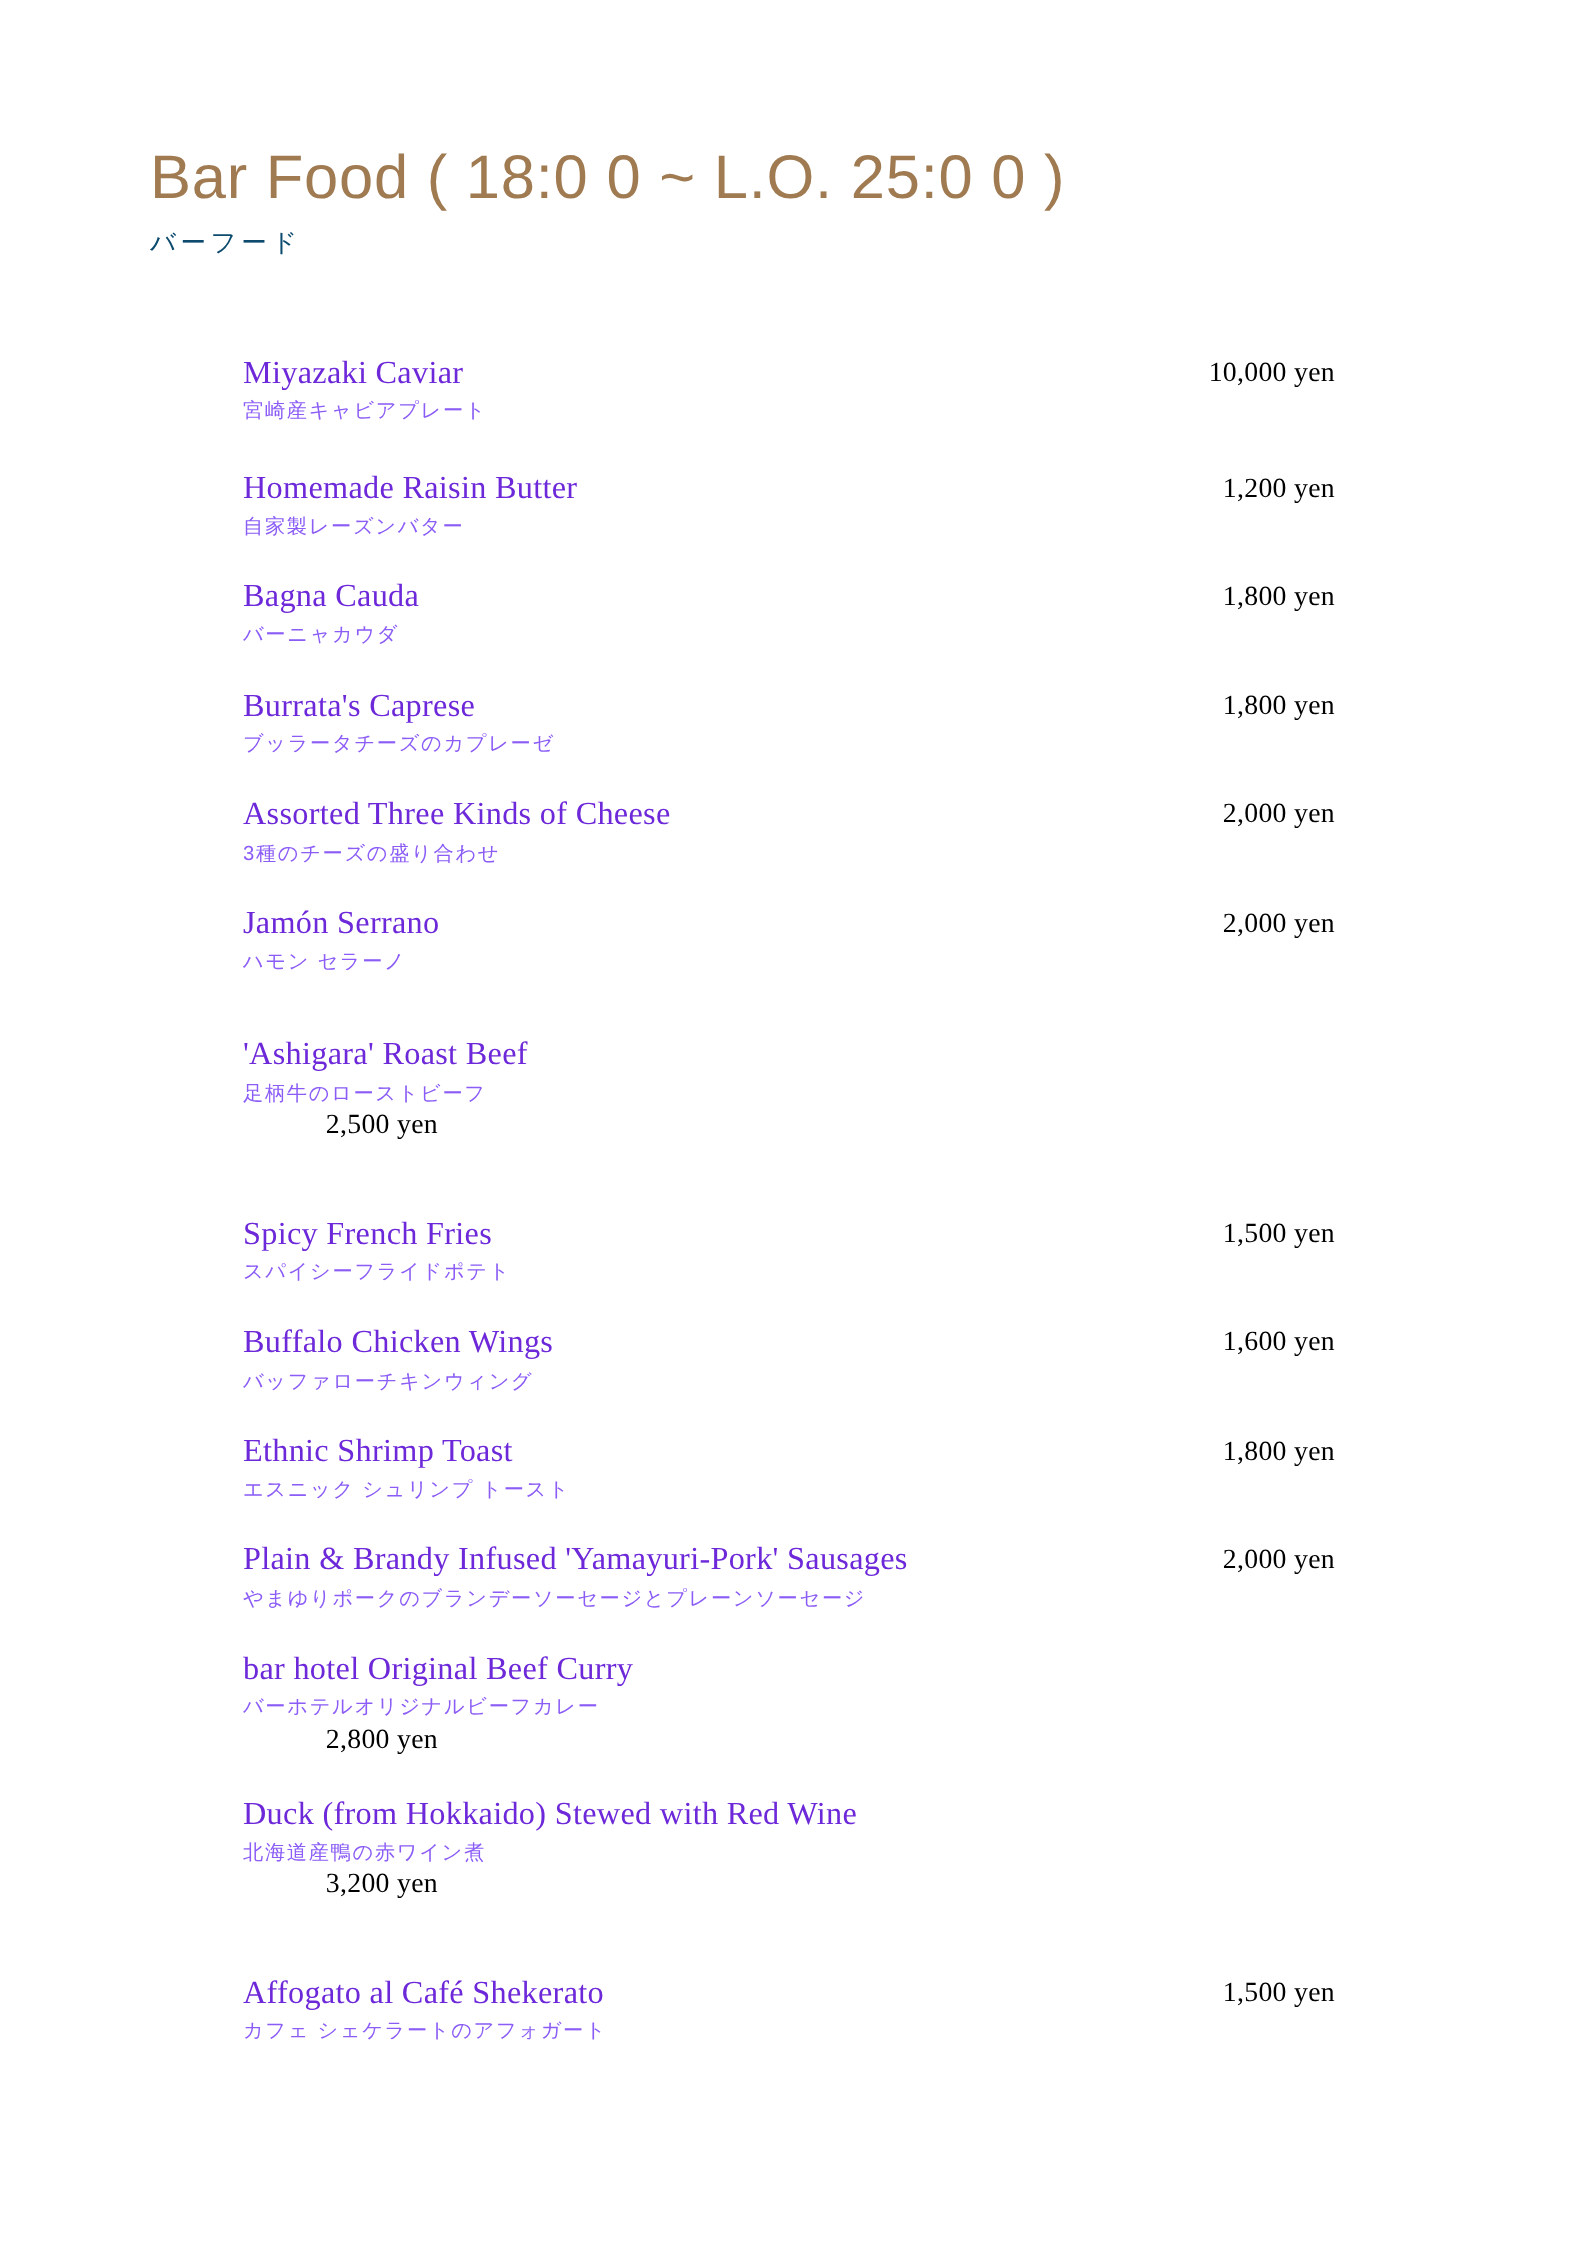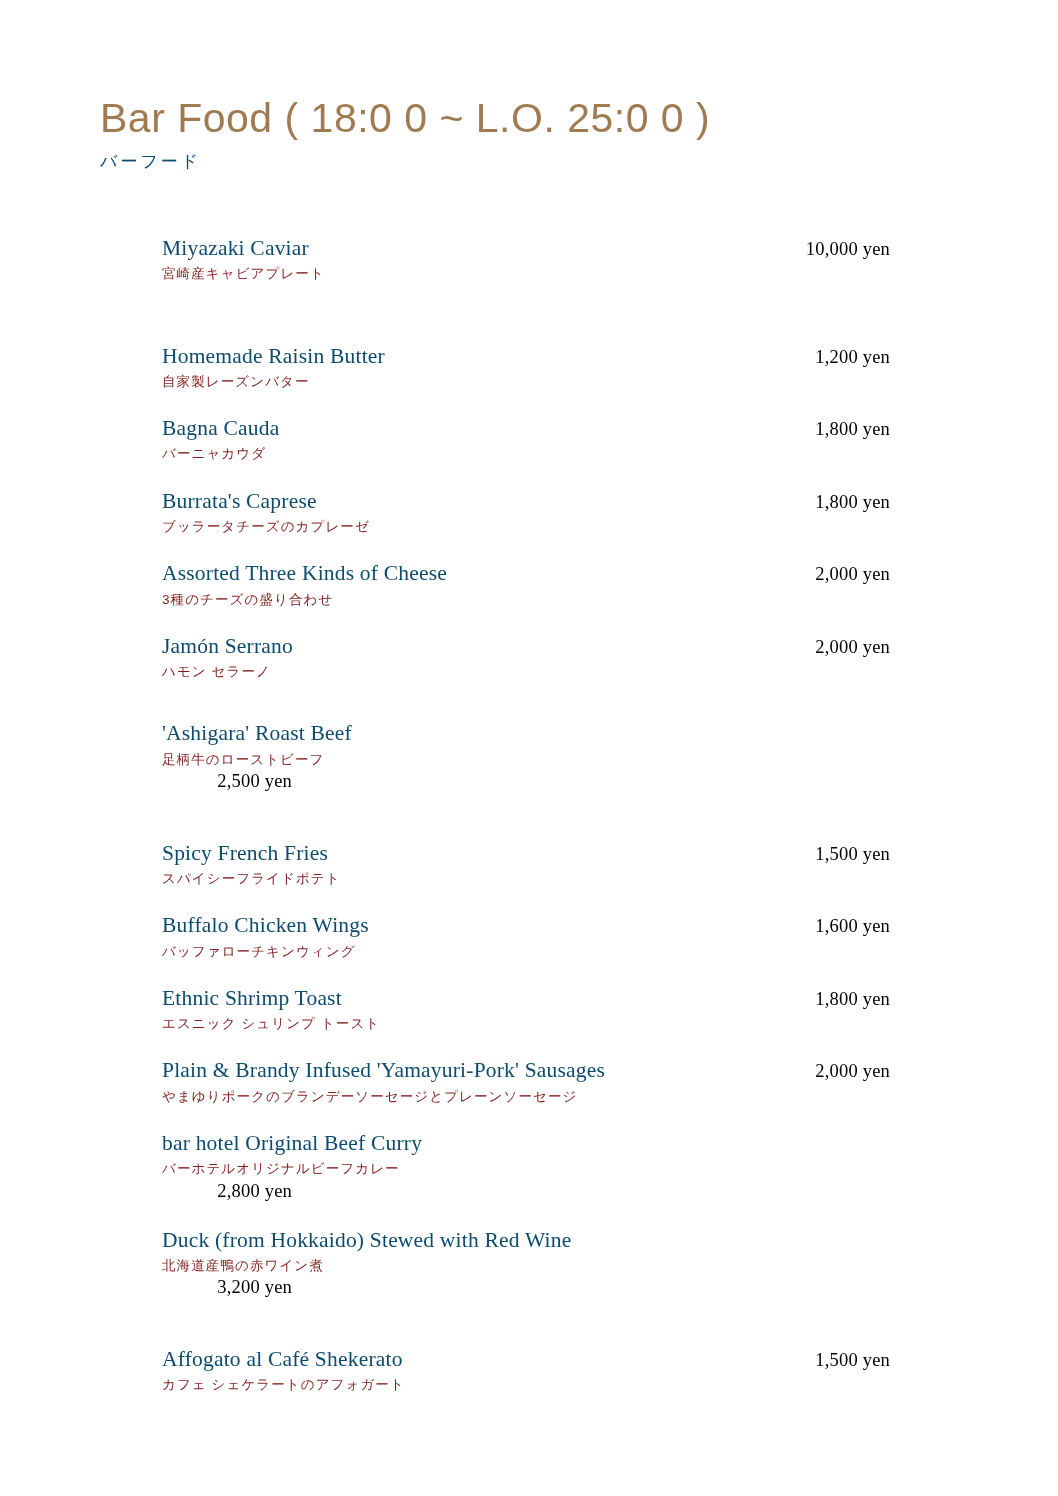--- a/index.html
+++ b/index.html
@@ -60,29 +60,29 @@
     align-items: flex-start;
     justify-content: space-between;
   }
   .item-texts {
     flex: 0 1 auto;
     max-width: 580px;
   }
   .item-name {
     font-family: "Liberation Serif", serif;
     font-size: 21.5px;
-    color: #0c4a6e;
+    color: #6d28d9;
     line-height: 1.18;
     letter-spacing: 0.2px;
     white-space: nowrap;
   }
   .item-name-jp {
     font-family: "Liberation Sans", sans-serif;
     font-size: 13.5px;
-    color: #7f1d1d;
+    color: #8b5cf6;
     letter-spacing: 1.1px;
     margin-top: 5px;
     line-height: 1.2;
     white-space: nowrap;
   }
   .item-price {
     font-family: "Liberation Serif", serif;
     font-size: 18.5px;
     color: #000000;
     white-space: nowrap;
@@ -103,21 +103,21 @@
   </div>
 
   <div class="menu">
       <div class="menu-item">
         <div class="item-texts">
           <div class="item-name">Miyazaki Caviar</div>
           <div class="item-name-jp">宮崎産キャビアプレート</div>
         </div>
         <div class="item-price">10,000 yen</div>
       </div>
-      <div class="menu-item" style="margin-top: 61px;">
+      <div class="menu-item" style="margin-top: 30px;">
         <div class="item-texts">
           <div class="item-name">Homemade Raisin Butter</div>
           <div class="item-name-jp">自家製レーズンバター</div>
         </div>
         <div class="item-price">1,200 yen</div>
       </div>
       <div class="menu-item" style="margin-top: 26px;">
         <div class="item-texts">
           <div class="item-name">Bagna Cauda</div>
           <div class="item-name-jp">バーニャカウダ</div>

